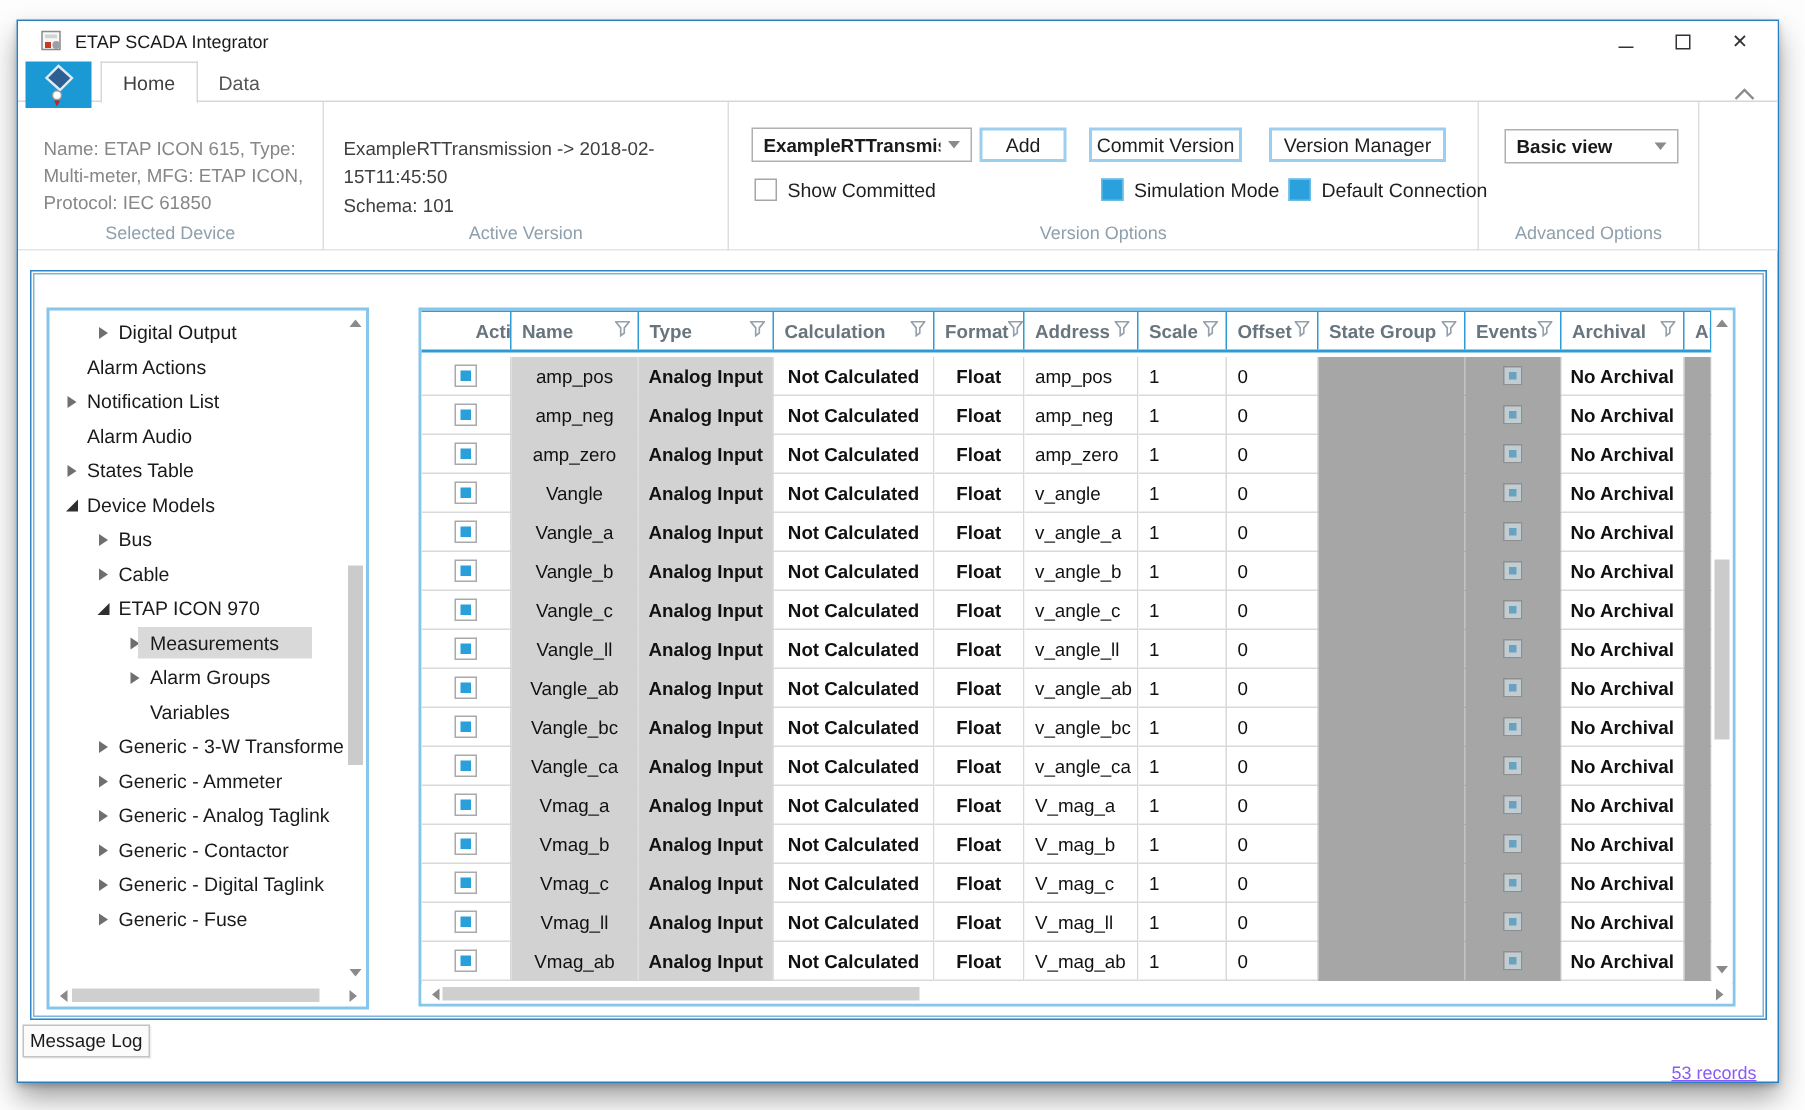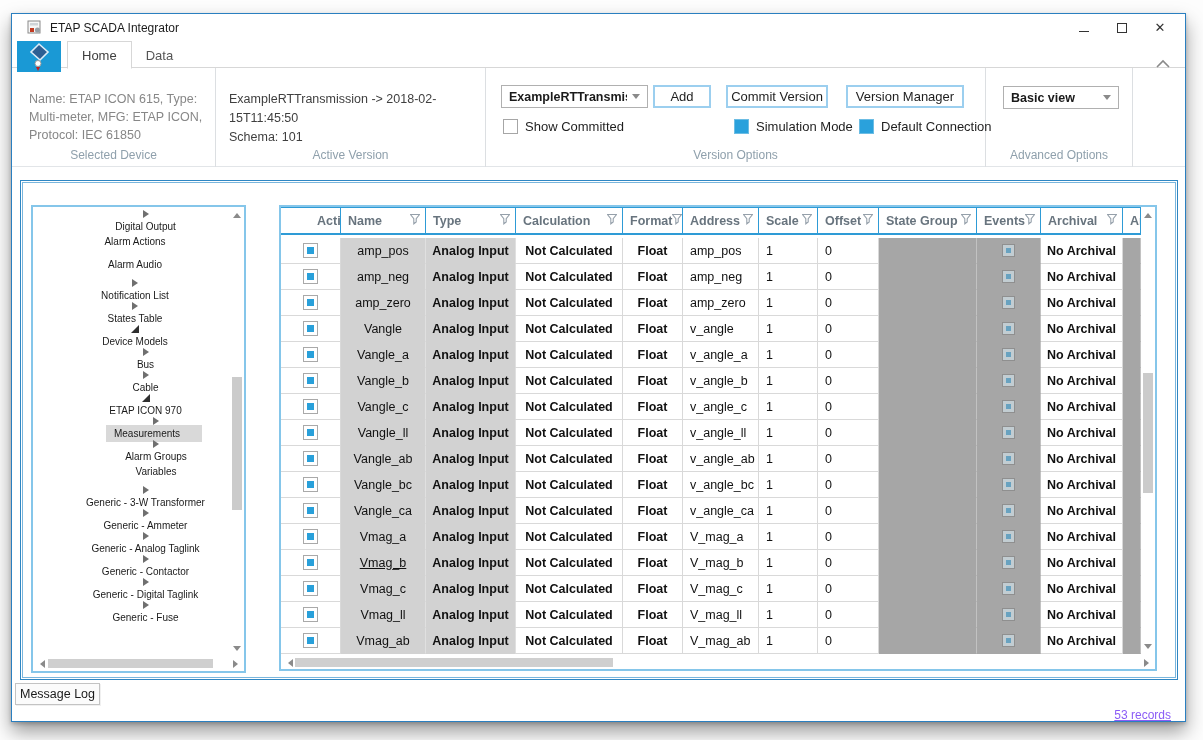--- a/index.html
+++ b/index.html
@@ -51,21 +51,21 @@
   .cb-label { font-size:13px; color:#1e1e1e; white-space:nowrap; }
 
   
   .main-panel { position:absolute; left:8px; top:166px; width:1158px; height:500px; background:#fff;
     border:1px solid #2f86c3; box-shadow: inset 0 0 0 1px #ffffff, inset 0 0 0 2px #7ab6dd; }
 
   
   .tree-panel { position:absolute; left:19px; top:191px; width:215px; height:468px; background:#fff;
     border:2px solid #85c6ea; z-index:2; }
   .tree-items { position:absolute; left:1px; top:3px; right:16px; }
-  .tree-item { height:23px; display:flex; align-items:center; font-size:10px; color:#1a1a1a; white-space:nowrap;flex-direction:column; }
+  .tree-item { height:23px; display:flex; align-items:center; font-size:13px; color:#1a1a1a; white-space:nowrap; }
   .tw-arrow { width:12px; display:flex; align-items:center; justify-content:center; flex:none; }
   .arr-collapsed { width:0; height:0; border-left:6px solid #6f6f6f; border-top:4px solid transparent; border-bottom:4px solid transparent; }
   .arr-expanded { width:0; height:0; border-bottom:8px solid #2f2f2f; border-left:8px solid transparent; }
   .tree-label { padding:3px 4px; }
   .tree-label.selected { background:#d9d9d9; margin-left:-4px; padding:3px 22px 3px 8px; }
 
   .vsb { position:absolute; width:14px; background:#fff; }
   .hsb { position:absolute; height:13px; background:#fff; }
   .sb-thumb-v { position:absolute; left:2px; right:2px; background:#cbcbcb; }
   .sb-thumb-h { position:absolute; top:2px; bottom:2px; background:#cfcfcf; }
@@ -214,28 +214,28 @@
           <span class="tw-arrow">
             <span class="arr-collapsed"></span>
           </span>
           <span class="tree-label">Digital Output</span>
         </div>
         <div class="tree-item" style="padding-left: 8px;">
           <span class="tw-arrow"></span>
           <span class="tree-label">Alarm Actions</span>
         </div>
         <div class="tree-item" style="padding-left: 8px;">
+          <span class="tw-arrow">
+            <span class="arr-collapsed"></span>
+          </span>
+          <span class="tree-label">Notification List</span>
+        </div>
+        <div class="tree-item" style="padding-left: 8px;">
           <span class="tw-arrow"></span>
           <span class="tree-label">Alarm Audio</span>
-        </div>
-        <div class="tree-item" style="padding-left: 8px;">
-          <span class="tw-arrow">
-            <span class="arr-collapsed"></span>
-          </span>
-          <span class="tree-label">Notification List</span>
         </div>
         <div class="tree-item" style="padding-left: 8px;">
           <span class="tw-arrow">
             <span class="arr-collapsed"></span>
           </span>
           <span class="tree-label">States Table</span>
         </div>
         <div class="tree-item" style="padding-left: 8px;">
           <span class="tw-arrow">
             <span class="arr-expanded"></span>
@@ -669,21 +669,21 @@
           </div>
           <div class="c center bold" style="width: 82px;">No Archival</div>
           <div class="c gray2" style="width: 18px;"></div>
         </div>
         <div class="trow">
           <div class="c center" style="width: 60px;">
             <span class="gcb">
               <i></i>
             </span>
           </div>
-          <div class="c gray1 center" style="width: 85px; text-decoration: underline;">Vmag_b</div>
+          <div class="c gray1 center" style="width: 85px;">Vmag_b</div>
           <div class="c gray1 center bold" style="width: 90px;">Analog Input</div>
           <div class="c center bold" style="width: 107px;">Not Calculated</div>
           <div class="c center bold" style="width: 60px;">Float</div>
           <div class="c left" style="width: 76px;">V_mag_b</div>
           <div class="c left" style="width: 59px;">1</div>
           <div class="c left" style="width: 61px;">0</div>
           <div class="c gray2" style="width: 98px;"></div>
           <div class="c gray2 center" style="width: 64px;">
             <span class="ecb">
               <i></i>

